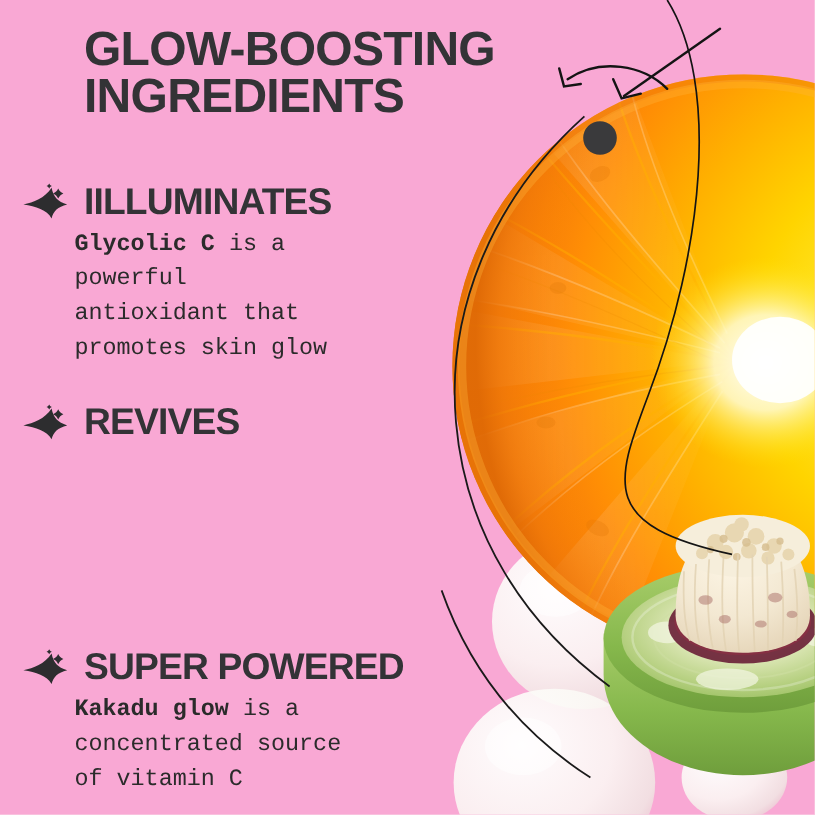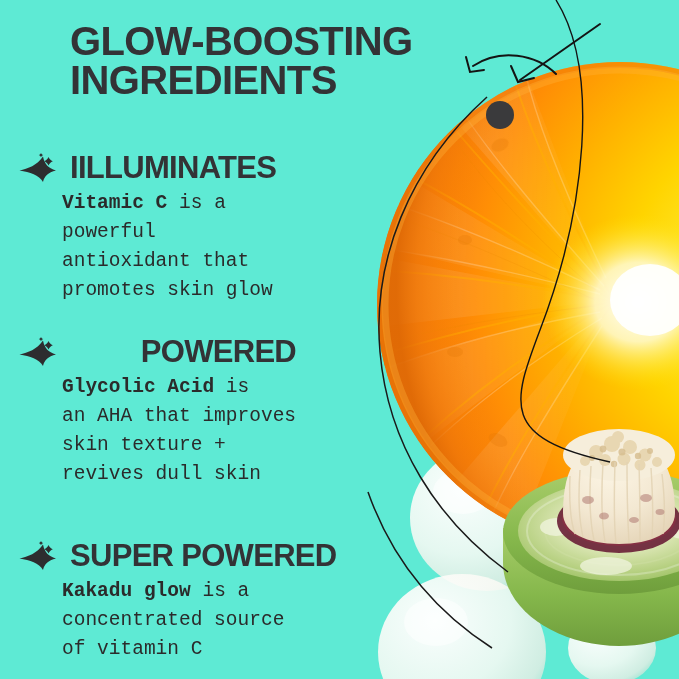--- a/index.html
+++ b/index.html
@@ -2,21 +2,21 @@
 <html><head>
 <meta charset="utf-8">
 <style>
   html,body{margin:0;padding:0;}
   body{
     width:679px;height:679px;
     background:#faf8f4;
     font-family:"Liberation Sans",sans-serif;
     overflow:hidden;
   }
-  #stage{position:relative;width:679px;height:679px;overflow:hidden;background:#5eead4;}
+  #stage{position:relative;width:679px;height:679px;overflow:hidden;background:#f9a8d4;}
 
   
   #art{position:absolute;inset:0;width:679px;height:679px;}
 
   
   #content{position:absolute;inset:0;}
 
   .title{
     position:absolute;left:70px;top:22px;
     width:420px;
@@ -27,21 +27,21 @@
     letter-spacing:-0.6px;
     color:#333336;
     margin:0;
   }
 
   .block{position:absolute;left:18px;}
   .block.b1{top:148px;}
   .block.b2{top:332px;}
   .block.b3{top:536px;}
 
-  .head-row{display:flex;align-items:center;gap:5px;height:38px;justify-content:space-between;}
+  .head-row{display:flex;align-items:center;gap:5px;height:38px;}
   .sparkle{width:47px;height:32px;flex:0 0 47px;display:block;}
   .head{
     font-family:"Liberation Sans",sans-serif;
     font-weight:bold;
     font-size:31px;
     letter-spacing:-0.7px;
     color:#333336;
     white-space:nowrap;
     line-height:1;
   }
@@ -290,42 +290,38 @@
         <svg class="sparkle" viewBox="0 0 47 32">
           <path d="M1.5,19.5 C10,17.5 19,14.5 25,5.5 C26.5,13 30,17 38,19.5
                    C30,21.5 26.5,25 25,31 C21,24 12,21 1.5,19.5 Z" fill="#2d2d2f"></path>
           <path d="M30.5,6 C31.6,8.2 32.6,9.2 34.8,10.2 C32.6,11.2 31.6,12.3 30.5,14.5
                    C29.5,12.3 28.4,11.2 26.2,10.2 C28.4,9.2 29.5,8.2 30.5,6 Z" fill="#2d2d2f"></path>
           <path d="M23,2 C23.5,3.1 24,3.6 25.2,4.1 C24,4.6 23.5,5.1 23,6.2
                    C22.5,5.1 22,4.6 20.8,4.1 C22,3.6 22.5,3.1 23,2 Z" fill="#2d2d2f"></path>
         </svg>
         <span class="head">IILLUMINATES</span>
       </div>
-      <div class="body"><b>Vitamic C</b><span> is a
+      <div class="body"><b>Glycolic C</b><span> is a
 powerful
 antioxidant that
 promotes skin glow</span></div>
     </div>
 
     <div class="block b2">
       <div class="head-row">
         <svg class="sparkle" viewBox="0 0 47 32">
           <path d="M1.5,19.5 C10,17.5 19,14.5 25,5.5 C26.5,13 30,17 38,19.5
                    C30,21.5 26.5,25 25,31 C21,24 12,21 1.5,19.5 Z" fill="#2d2d2f"></path>
           <path d="M30.5,6 C31.6,8.2 32.6,9.2 34.8,10.2 C32.6,11.2 31.6,12.3 30.5,14.5
                    C29.5,12.3 28.4,11.2 26.2,10.2 C28.4,9.2 29.5,8.2 30.5,6 Z" fill="#2d2d2f"></path>
           <path d="M23,2 C23.5,3.1 24,3.6 25.2,4.1 C24,4.6 23.5,5.1 23,6.2
                    C22.5,5.1 22,4.6 20.8,4.1 C22,3.6 22.5,3.1 23,2 Z" fill="#2d2d2f"></path>
         </svg>
-        <span class="head">POWERED</span>
+        <span class="head">REVIVES</span>
       </div>
-      <div class="body"><b>Glycolic Acid</b><span> is
-an AHA that improves
-skin texture +
-revives dull skin</span></div>
     </div>
 
     <div class="block b3">
       <div class="head-row">
         <svg class="sparkle" viewBox="0 0 47 32">
           <path d="M1.5,19.5 C10,17.5 19,14.5 25,5.5 C26.5,13 30,17 38,19.5
                    C30,21.5 26.5,25 25,31 C21,24 12,21 1.5,19.5 Z" fill="#2d2d2f"></path>
           <path d="M30.5,6 C31.6,8.2 32.6,9.2 34.8,10.2 C32.6,11.2 31.6,12.3 30.5,14.5
                    C29.5,12.3 28.4,11.2 26.2,10.2 C28.4,9.2 29.5,8.2 30.5,6 Z" fill="#2d2d2f"></path>
           <path d="M23,2 C23.5,3.1 24,3.6 25.2,4.1 C24,4.6 23.5,5.1 23,6.2

